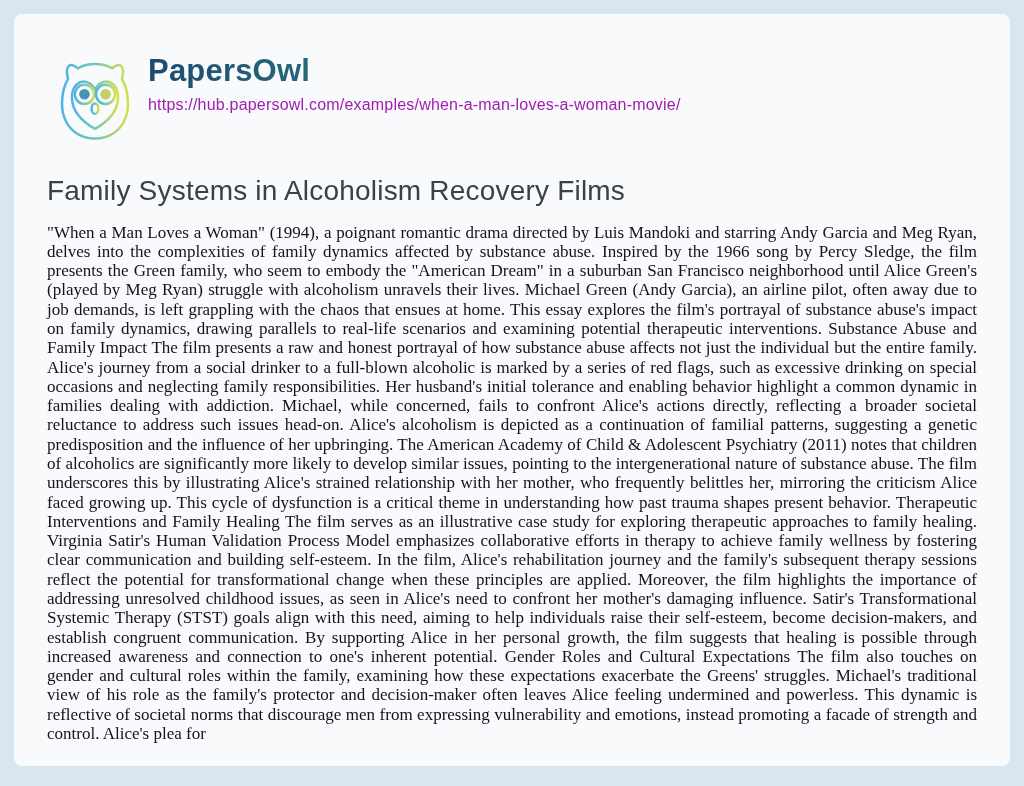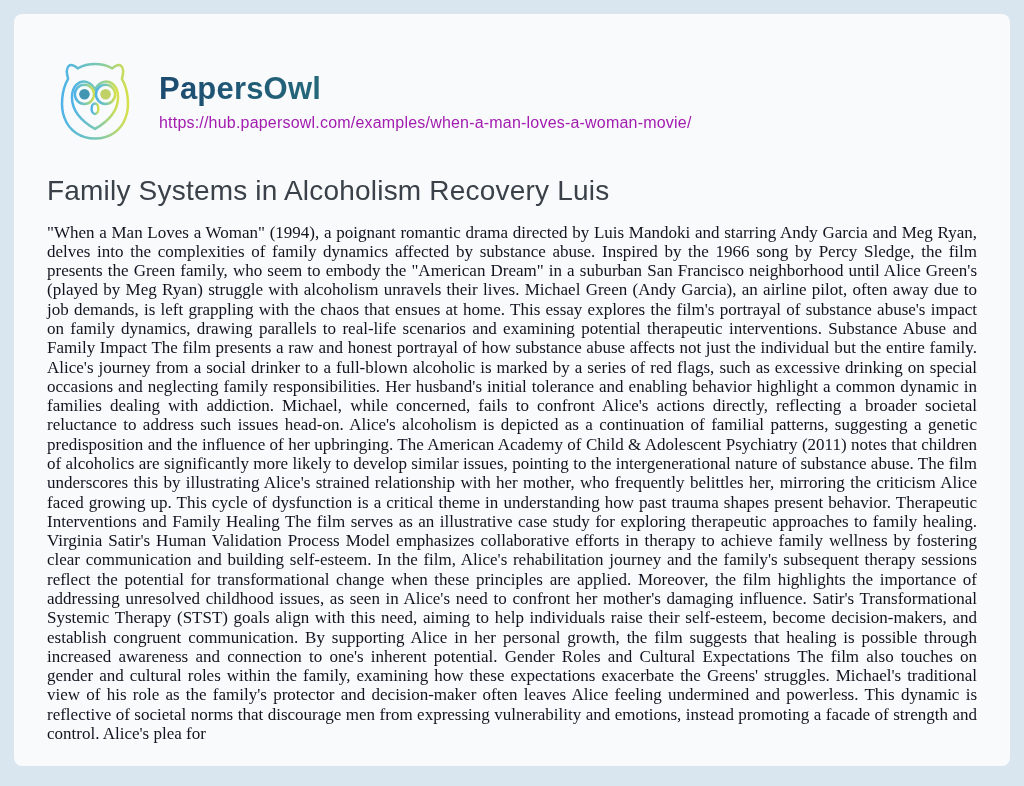--- a/index.html
+++ b/index.html
@@ -17,22 +17,22 @@
     position: absolute;
     left: 14px; top: 14px; right: 14px; bottom: 20px;
     background: #f8fafc;
     border-radius: 8px;
     padding: 40px 33px 0 33px;
     overflow: hidden;
   }
 
   .brand-row {
     display: flex;
-    align-items: center;
-    gap: 16px;
+    align-items: flex-start;
+    gap: 5px;
   }
   .owl-wrap { width: 96px; height: 96px; flex: 0 0 auto; }
   .brand-text { display: flex; flex-direction: column; }
   .brand-name {
     font-size: 31px;
     font-weight: bold;
     letter-spacing: 0.2px;
     color: #1e4a6d;
     line-height: 1.1;
   }
@@ -97,18 +97,18 @@
           <circle cx="39" cy="42" r="5.5" fill="#2e8ba8" opacity="0.9"></circle>
           <circle cx="61" cy="42" r="5.5" fill="#b9cc55" opacity="0.9"></circle>
         </svg>
       </div>
       <div class="brand-text">
         <div class="brand-name">PapersOwl</div>
         <a class="brand-url">https://hub.papersowl.com/examples/when-a-man-loves-a-woman-movie/</a>
       </div>
     </header>
 
-    <h1 class="essay-title">Family Systems in Alcoholism Recovery Luis</h1>
+    <h1 class="essay-title">Family Systems in Alcoholism Recovery Films</h1>
 
     <p class="essay-body">"When a Man Loves a Woman" (1994), a poignant romantic drama directed by Luis Mandoki and starring Andy Garcia and Meg Ryan, delves into the complexities of family dynamics affected by substance abuse. Inspired by the 1966 song by Percy Sledge, the film presents the Green family, who seem to embody the "American Dream" in a suburban San Francisco neighborhood until Alice Green's (played by Meg Ryan) struggle with alcoholism unravels their lives. Michael Green (Andy Garcia), an airline pilot, often away due to job demands, is left grappling with the chaos that ensues at home. This essay explores the film's portrayal of substance abuse's impact on family dynamics, drawing parallels to real-life scenarios and examining potential therapeutic interventions. Substance Abuse and Family Impact The film presents a raw and honest portrayal of how substance abuse affects not just the individual but the entire family. Alice's journey from a social drinker to a full-blown alcoholic is marked by a series of red flags, such as excessive drinking on special occasions and neglecting family responsibilities. Her husband's initial tolerance and enabling behavior highlight a common dynamic in families dealing with addiction. Michael, while concerned, fails to confront Alice's actions directly, reflecting a broader societal reluctance to address such issues head-on. Alice's alcoholism is depicted as a continuation of familial patterns, suggesting a genetic predisposition and the influence of her upbringing. The American Academy of Child &amp; Adolescent Psychiatry (2011) notes that children of alcoholics are significantly more likely to develop similar issues, pointing to the intergenerational nature of substance abuse. The film underscores this by illustrating Alice's strained relationship with her mother, who frequently belittles her, mirroring the criticism Alice faced growing up. This cycle of dysfunction is a critical theme in understanding how past trauma shapes present behavior. Therapeutic Interventions and Family Healing The film serves as an illustrative case study for exploring therapeutic approaches to family healing. Virginia Satir's Human Validation Process Model emphasizes collaborative efforts in therapy to achieve family wellness by fostering clear communication and building self-esteem. In the film, Alice's rehabilitation journey and the family's subsequent therapy sessions reflect the potential for transformational change when these principles are applied. Moreover, the film highlights the importance of addressing unresolved childhood issues, as seen in Alice's need to confront her mother's damaging influence. Satir's Transformational Systemic Therapy (STST) goals align with this need, aiming to help individuals raise their self-esteem, become decision-makers, and establish congruent communication. By supporting Alice in her personal growth, the film suggests that healing is possible through increased awareness and connection to one's inherent potential. Gender Roles and Cultural Expectations The film also touches on gender and cultural roles within the family, examining how these expectations exacerbate the Greens' struggles. Michael's traditional view of his role as the family's protector and decision-maker often leaves Alice feeling undermined and powerless. This dynamic is reflective of societal norms that discourage men from expressing vulnerability and emotions, instead promoting a facade of strength and control. Alice's plea for</p>
 
   </div>
 </div>
 
 </body></html>

